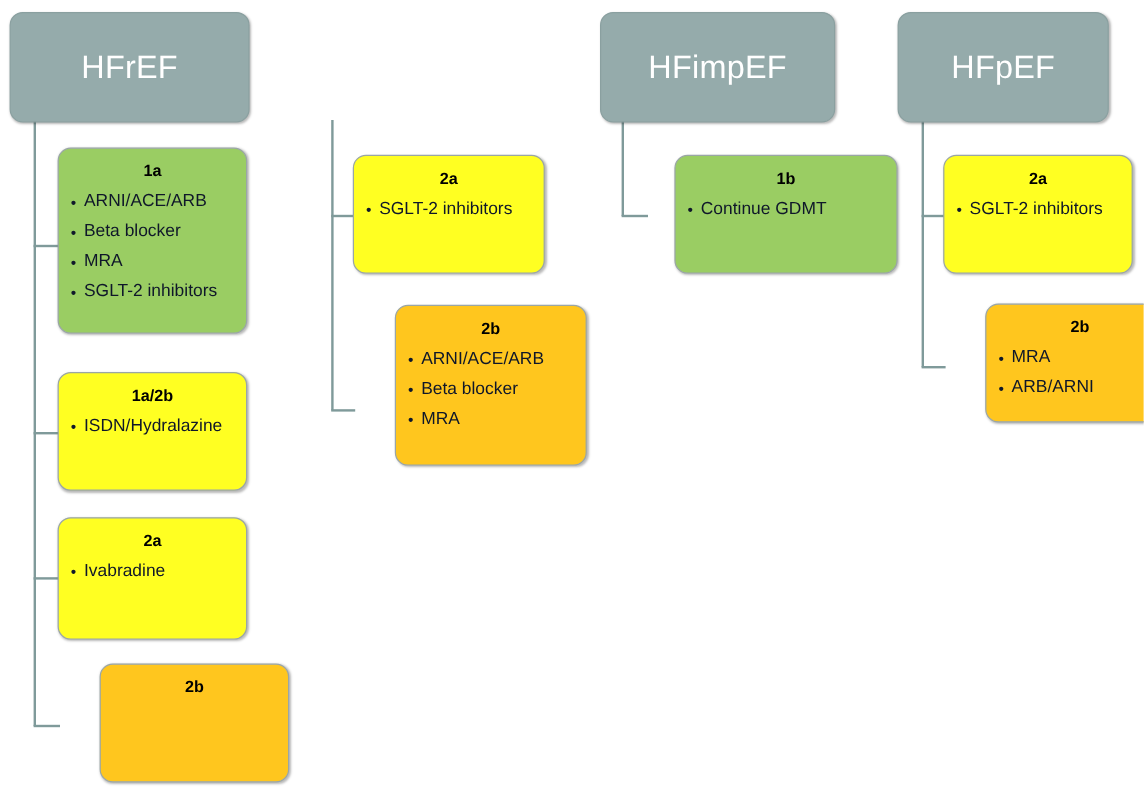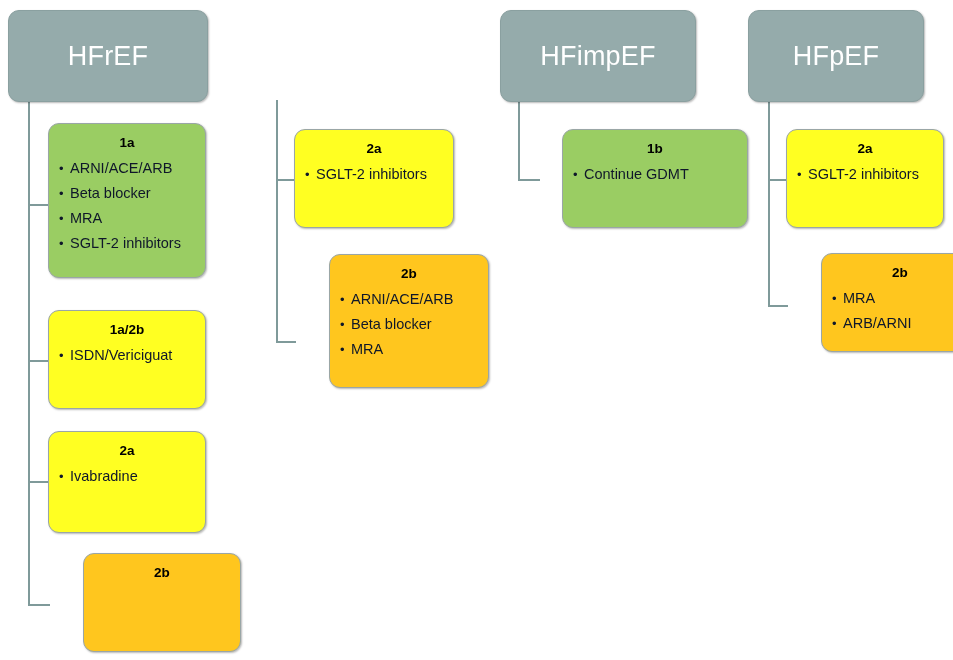--- a/index.html
+++ b/index.html
@@ -140,21 +140,21 @@
       <li class="box-item">ARNI/ACE/ARB</li>
       <li class="box-item">Beta blocker</li>
       <li class="box-item">MRA</li>
       <li class="box-item">SGLT-2 inhibitors</li>
     </ul>
   </div>
 
   <div class="content-box yellow" style="left:48px; top:310px; width:158px; height:99px;">
     <div class="box-title">1a/2b</div>
     <ul class="box-items">
-      <li class="box-item">ISDN/Vericiguat</li>
+      <li class="box-item">ISDN/Hydralazine</li>
     </ul>
   </div>
 
   <div class="content-box yellow" style="left:48px; top:431px; width:158px; height:102px;">
     <div class="box-title">2a</div>
     <ul class="box-items">
       <li class="box-item">Ivabradine</li>
     </ul>
   </div>
 

